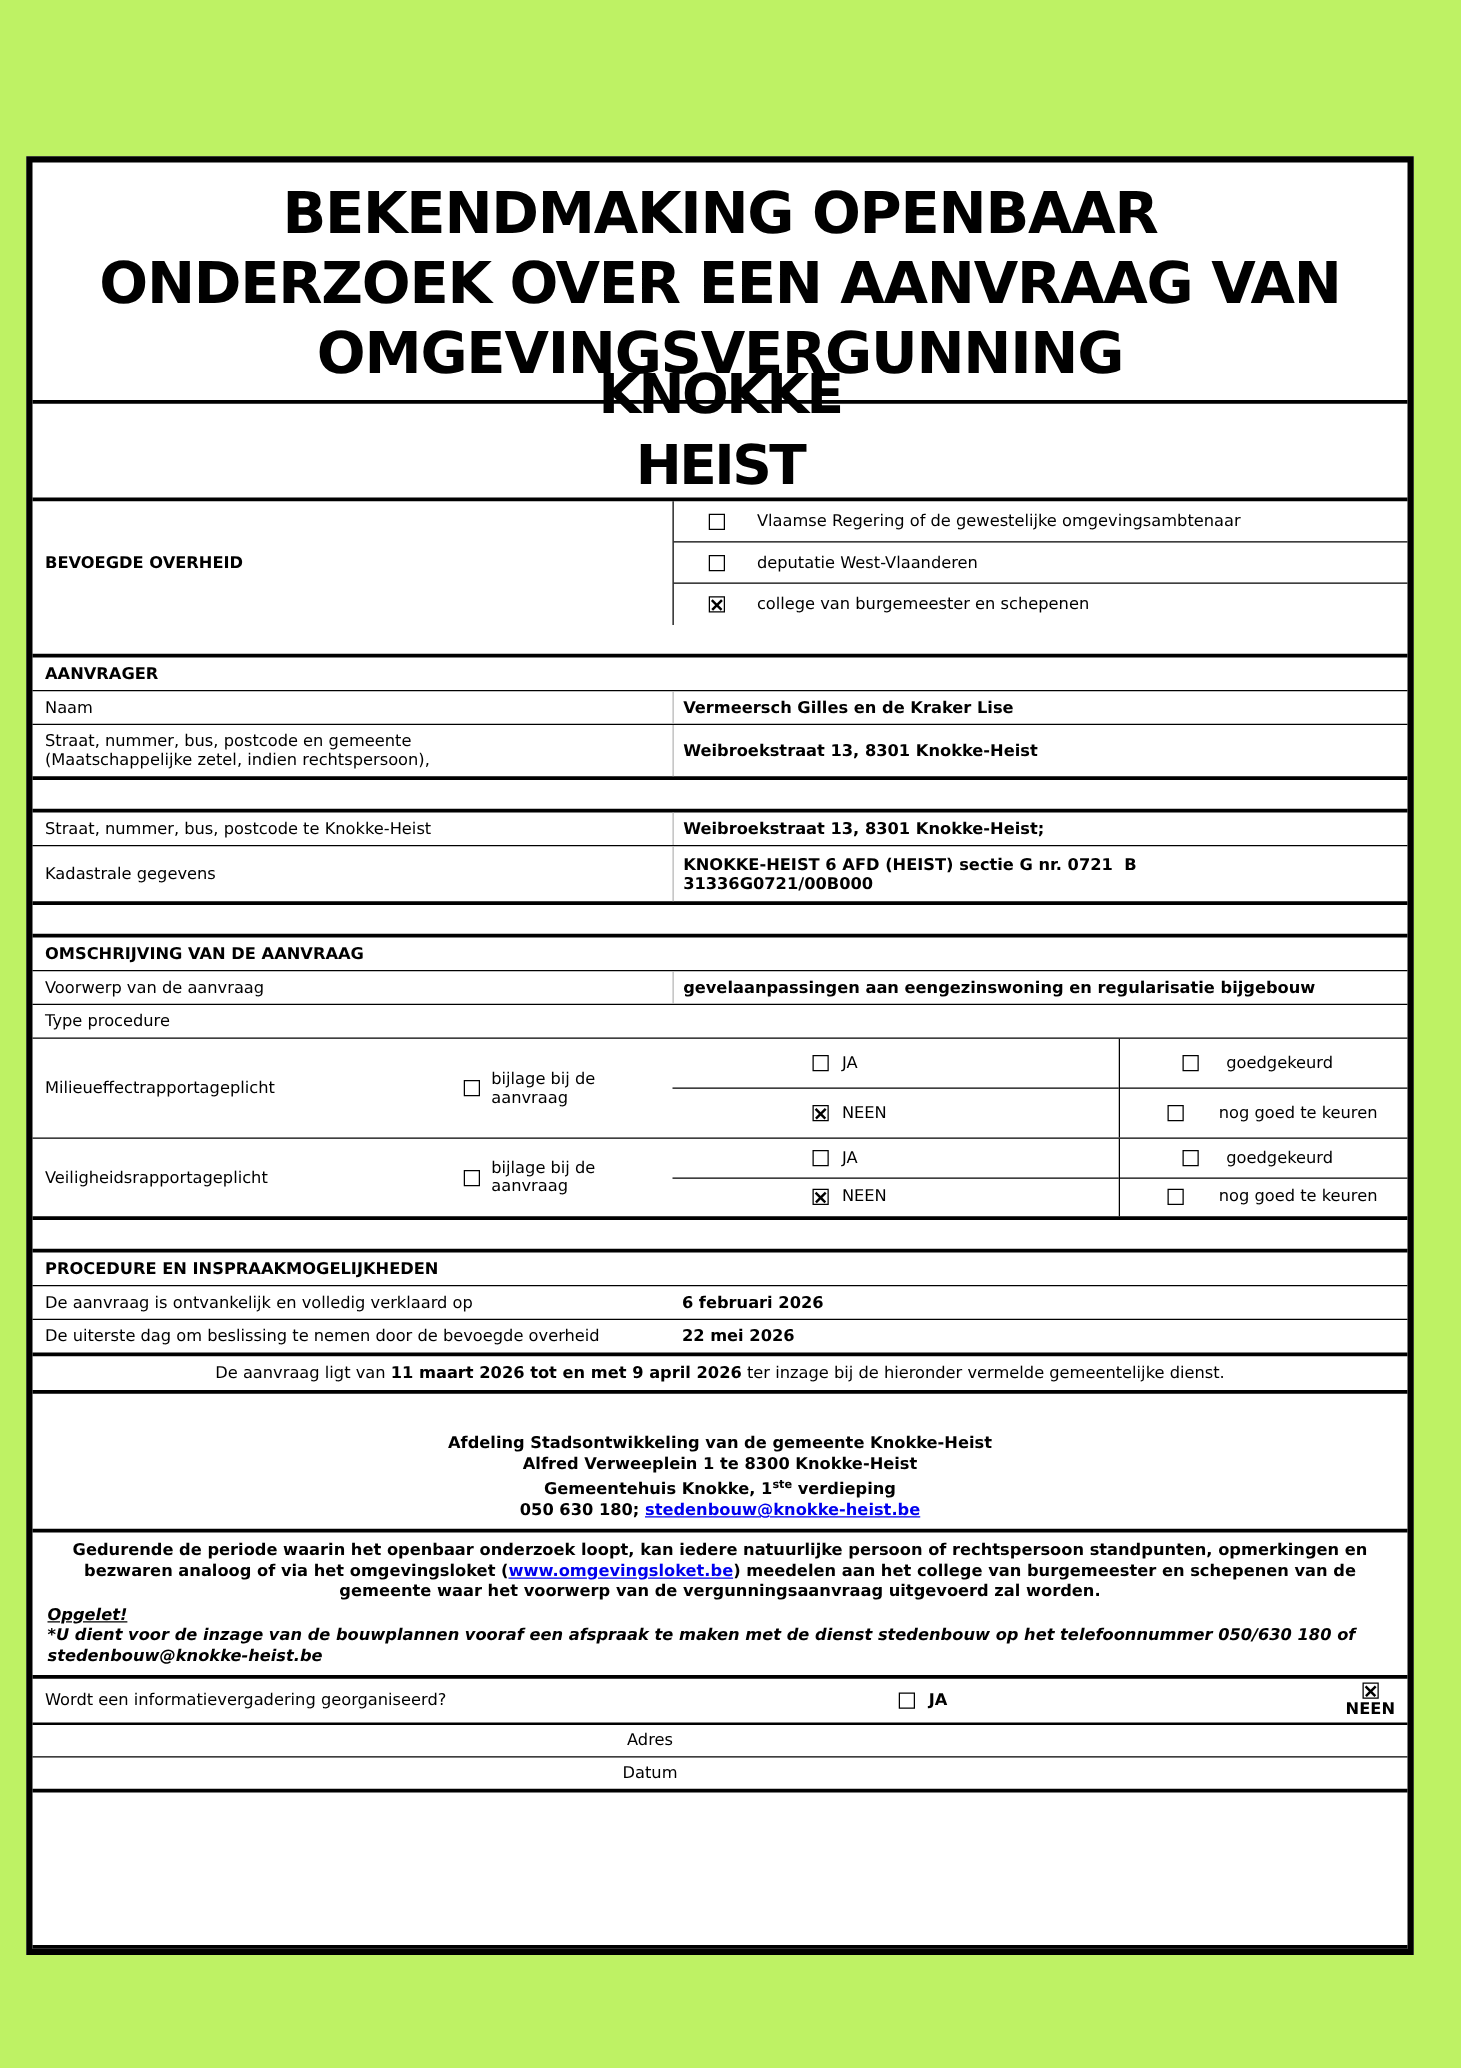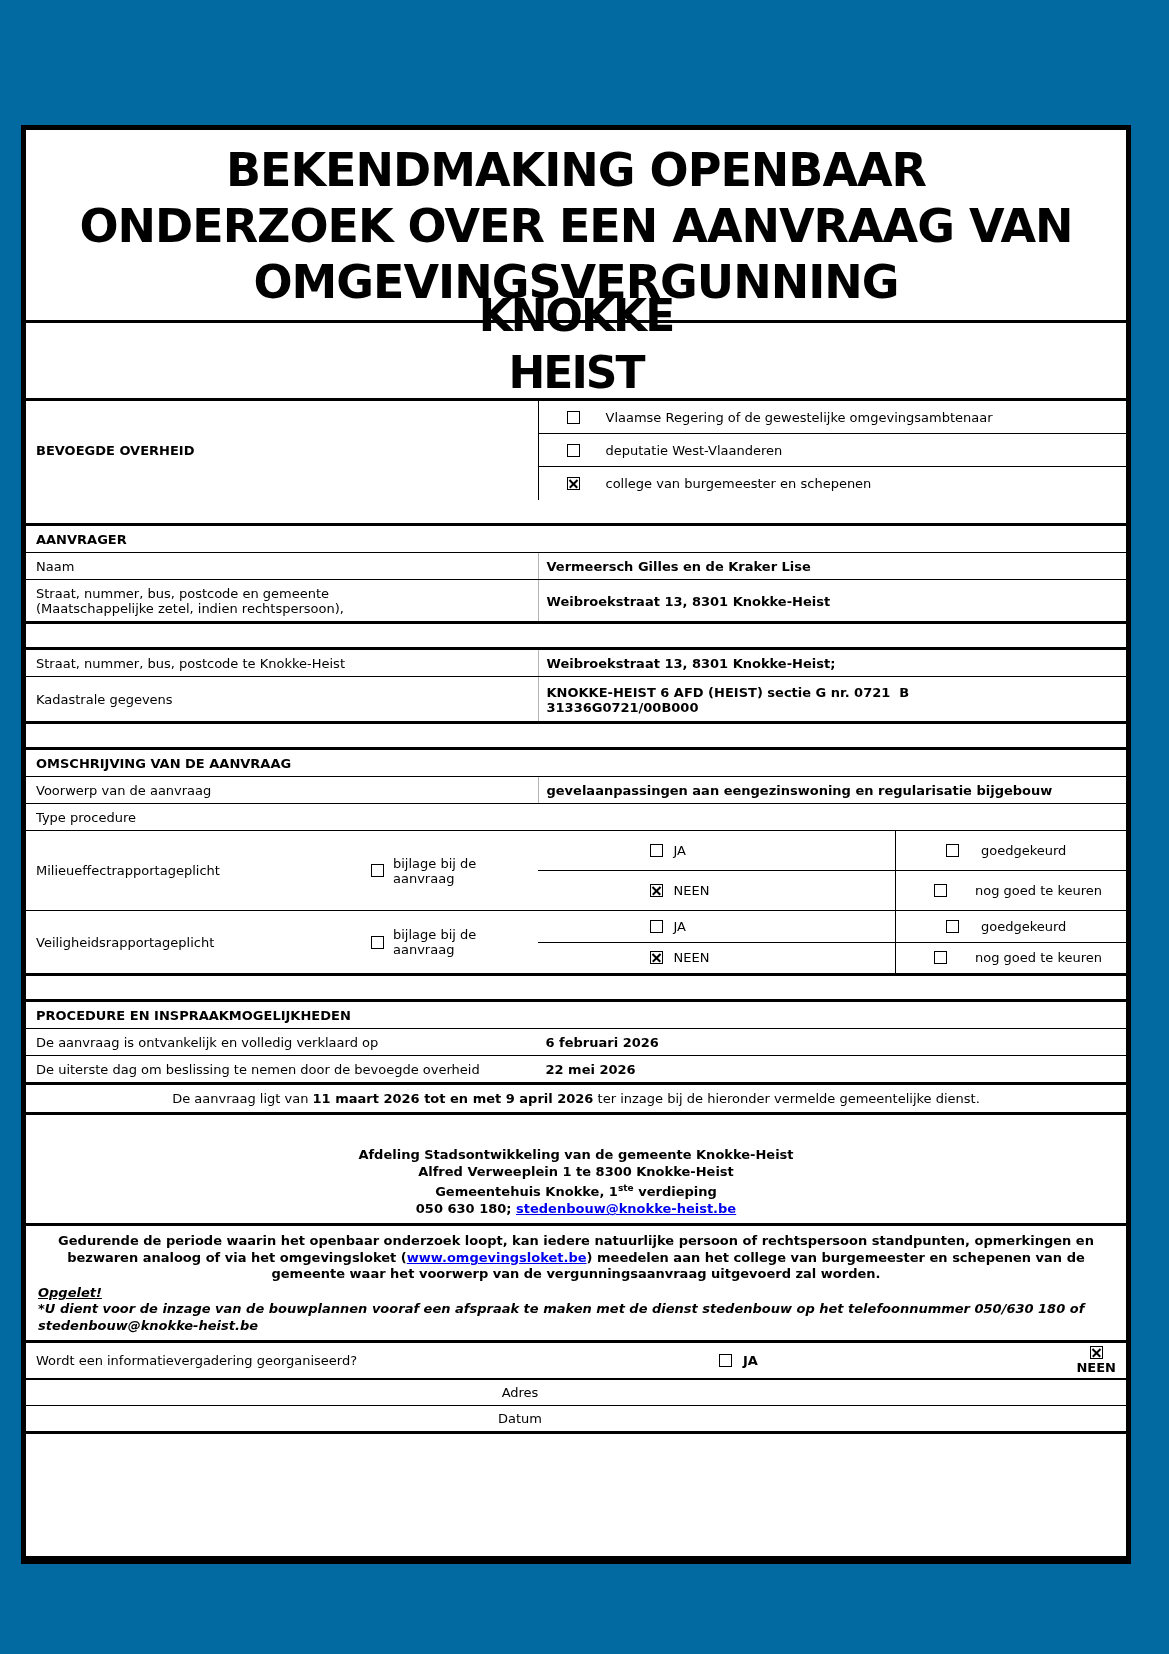--- a/index.html
+++ b/index.html
@@ -1,18 +1,18 @@
 <!DOCTYPE html>
 <html><head>
 <meta charset="utf-8">
 <style>
   * { margin:0; padding:0; box-sizing:border-box; }
   html,body { background:#ffffff; }
   .page {
-    position:relative; width:1169px; height:1654px; background:#0369a1;
+    position:relative; width:1169px; height:1654px; background:#bef264;
     font-family:"DejaVu Sans","Liberation Sans",sans-serif; color:#000; font-size:13px;
     overflow:hidden;
   }
   .doc {
     position:absolute; left:21px; top:125px; width:1110px;
     border:5px solid #000; background:#fff;
   }
   
   .title-block { border-bottom:3px solid #000; padding:12px 6px 10px 6px; text-align:center; }
   .title-line { font-weight:bold; font-size:46px; line-height:56px; letter-spacing:-1px; }

